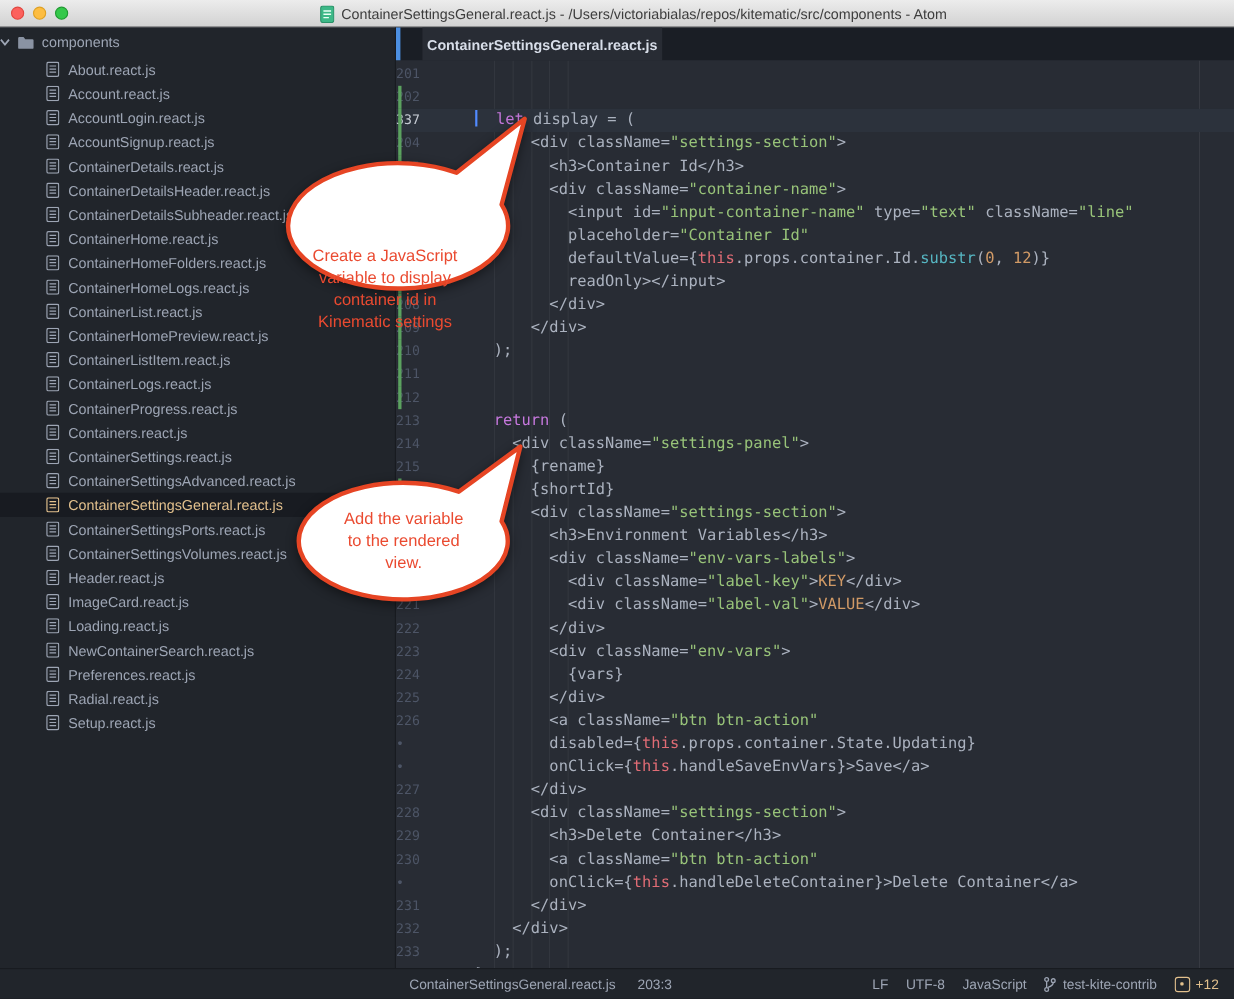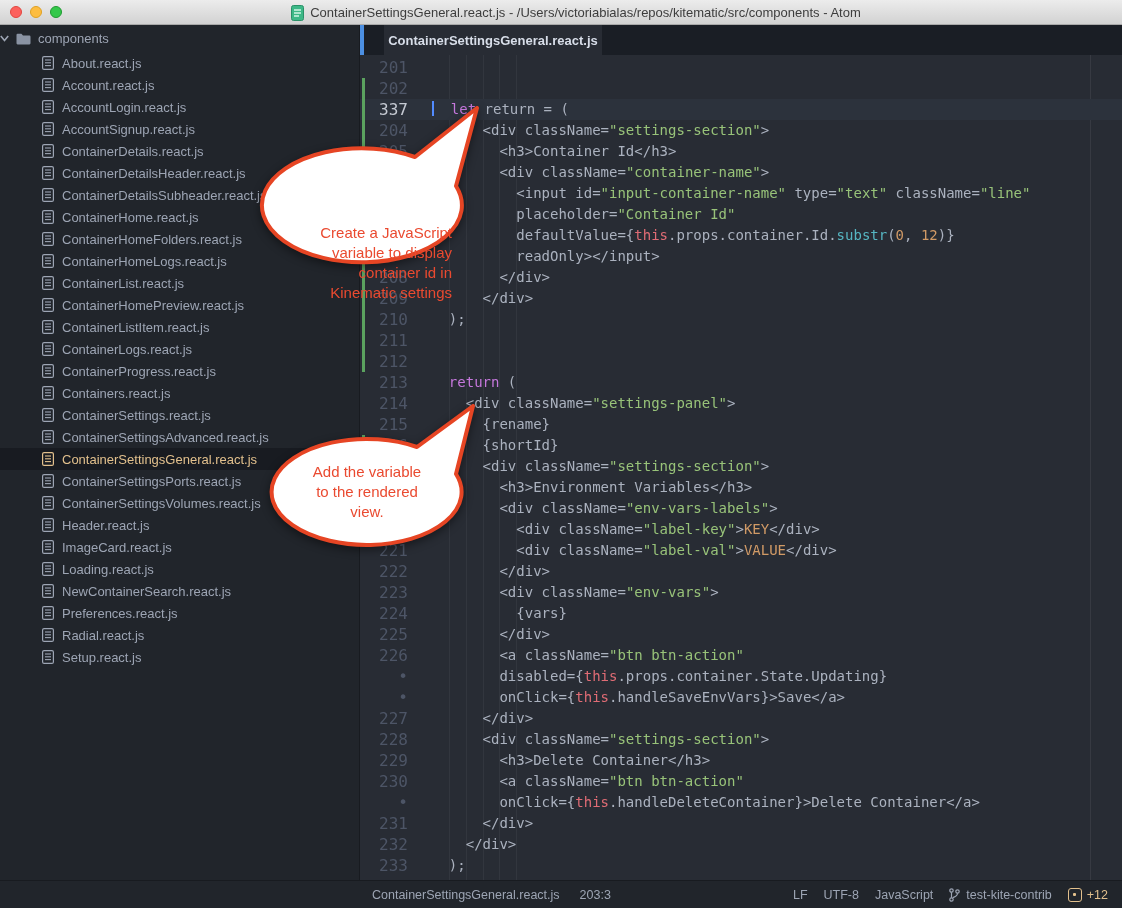--- a/index.html
+++ b/index.html
@@ -49,22 +49,22 @@
     background:#282c34; overflow:hidden;
   }
   .guides { position:absolute; left:72px; top:0; bottom:0; width:700px; }
   .ig { position:absolute; top:0; bottom:0; width:1px; background:rgba(255,255,255,0.05); }
   .ig.g1{left:17px}.ig.g2{left:34px}.ig.g3{left:51px}.ig.g4{left:67px}.ig.g5{left:84px}
   .wrap-guide { position:absolute; left:730px; top:0; bottom:0; width:1px; background:rgba(255,255,255,0.07); }
   .code-lines { position:absolute; left:0; top:2px; right:0; }
   .row { display:flex; height:21px; line-height:21px;
     font-family:"DejaVu Sans Mono", monospace; font-size:14px; }
   .row.current { background:#2c323c; }
-  .gutter { flex:none; width:62px; position:relative; text-align:right; padding-right:14px;
-    color:#4d5566; font-size:16px; }
+  .gutter { flex:none; width:62px; position:relative; text-align:left; padding-right:14px;
+    color:#4d5566; font-size:12px; }
   .row.current .gutter { color:#c5cad3; }
   .git { display:none; position:absolute; left:2px; top:0; bottom:0; width:3px; background:#5ba25f; }
   .row.git-added .git { display:block; }
   .code-text { flex:1; white-space:pre; font:inherit; color:#abb2bf; padding-left:10px; }
   .tok-d{color:#abb2bf} .tok-k{color:#c678dd} .tok-s{color:#98c379}
   .tok-t{color:#e06c75} .tok-f{color:#56b6c2} .tok-m{color:#d19a66} .tok-o{color:#d19a66}
   .caret{display:inline-block;width:2px;height:15px;background:#528bff;vertical-align:-2px;}
   
   .statusbar {
     position:absolute; left:0; bottom:0; width:1122px; height:28px;
@@ -465,21 +465,21 @@
       <span class="git"></span>
       <span class="ln">202</span>
     </div>
     <pre class="code-text"></pre>
   </div>
         <div class="row current git-added">
     <div class="gutter">
       <span class="git"></span>
       <span class="ln">337</span>
     </div>
-    <pre class="code-text"><span class="caret"></span><span class="tok-d">  </span><span class="tok-k">let</span><span class="tok-d"> return = (</span></pre>
+    <pre class="code-text"><span class="caret"></span><span class="tok-d">  </span><span class="tok-k">let</span><span class="tok-d"> display = (</span></pre>
   </div>
         <div class="row git-added">
     <div class="gutter">
       <span class="git"></span>
       <span class="ln">204</span>
     </div>
     <pre class="code-text"><span class="tok-d">      &lt;div className=</span><span class="tok-s">"settings-section"</span><span class="tok-d">&gt;</span></pre>
   </div>
         <div class="row git-added">
     <div class="gutter">
@@ -733,21 +733,21 @@
     </div>
     <pre class="code-text"><span class="tok-d">}</span></pre>
   </div>
       </div>
   </div>
 
   <div class="bubble" style="left:252px; top:100px; width:235px; height:170px;">
     <svg width="235" height="170" viewBox="0 0 235 170">
       <path d="M 163 57 L 225 8 L 204 86 A 100 57 0 1 1 163 57 Z" fill="#ffffff" stroke="#e64524" stroke-width="4" stroke-linejoin="round"></path>
     </svg>
-    <div class="bubble-text" style="left:20px; top:123px; width:180px;text-align:right;">
+    <div class="bubble-text" style="left:8px; top:123px; width:180px;">
         <div>Create a JavaScript</div>
         <div>variable to display</div>
         <div>container id in</div>
         <div>Kinematic settings</div>
       </div>
   </div>
 
   <div class="bubble" style="left:262px; top:392px; width:225px; height:160px;">
     <svg width="225" height="160" viewBox="0 0 225 160">
       <path d="M 155 55 L 211 14 L 194 82 A 95 53 0 1 1 155 55 Z" fill="#ffffff" stroke="#e64524" stroke-width="4" stroke-linejoin="round"></path>

